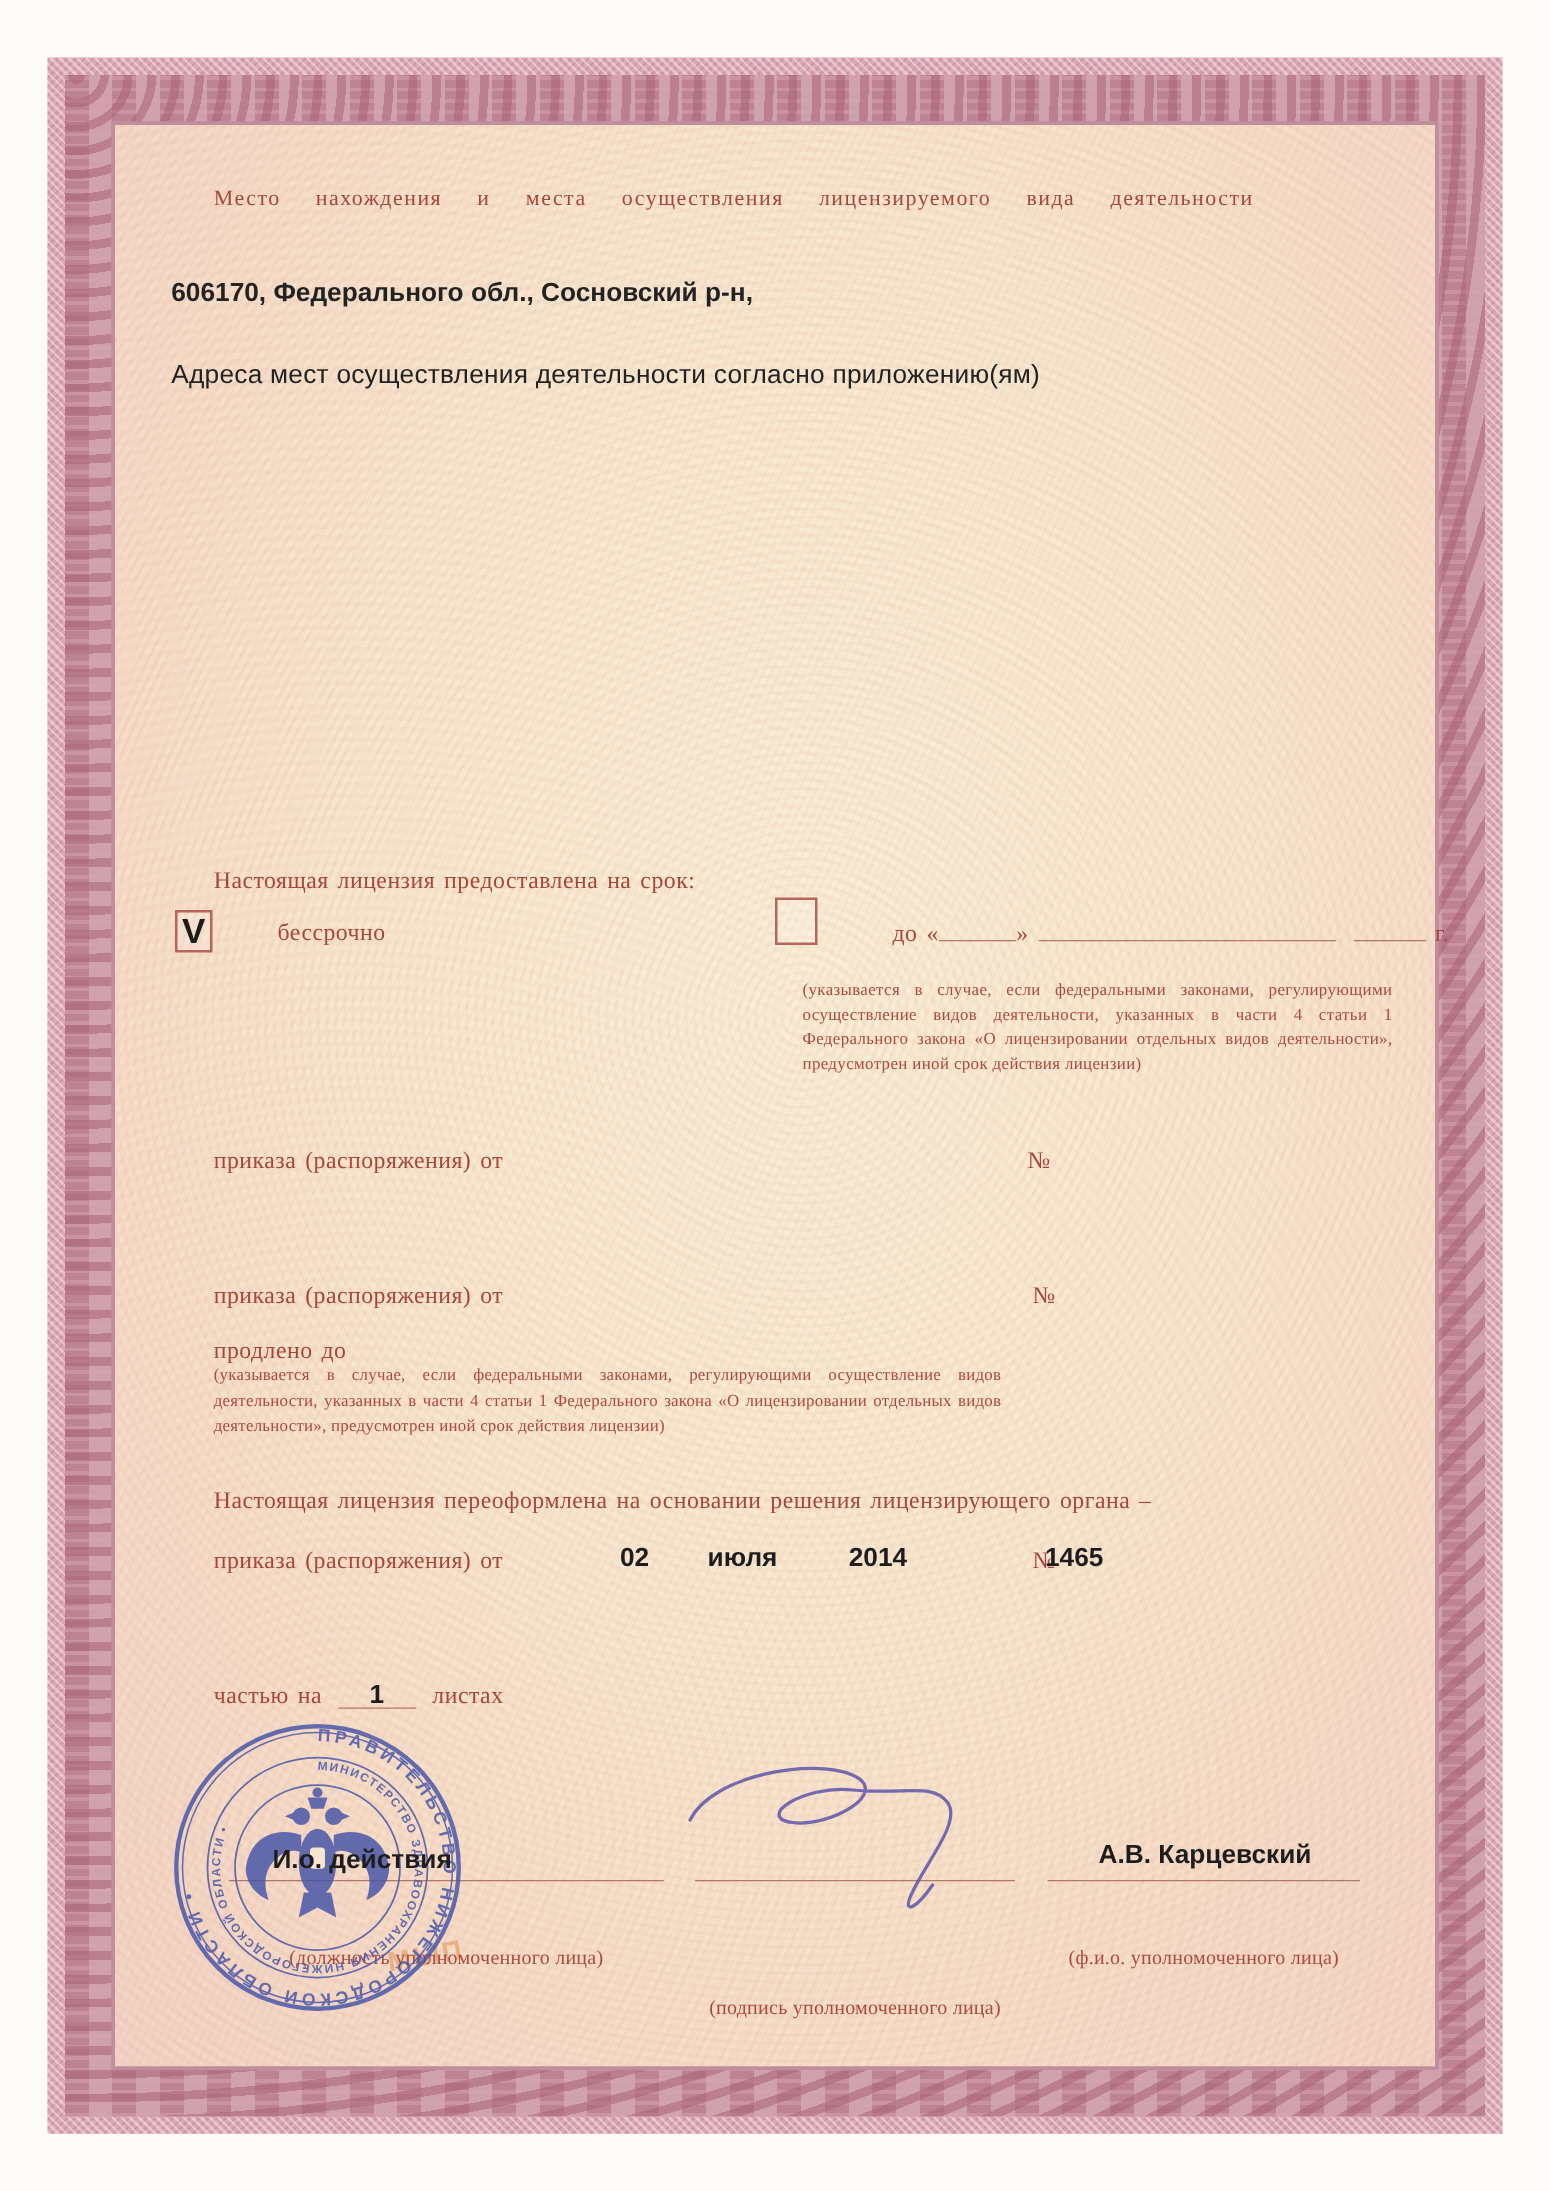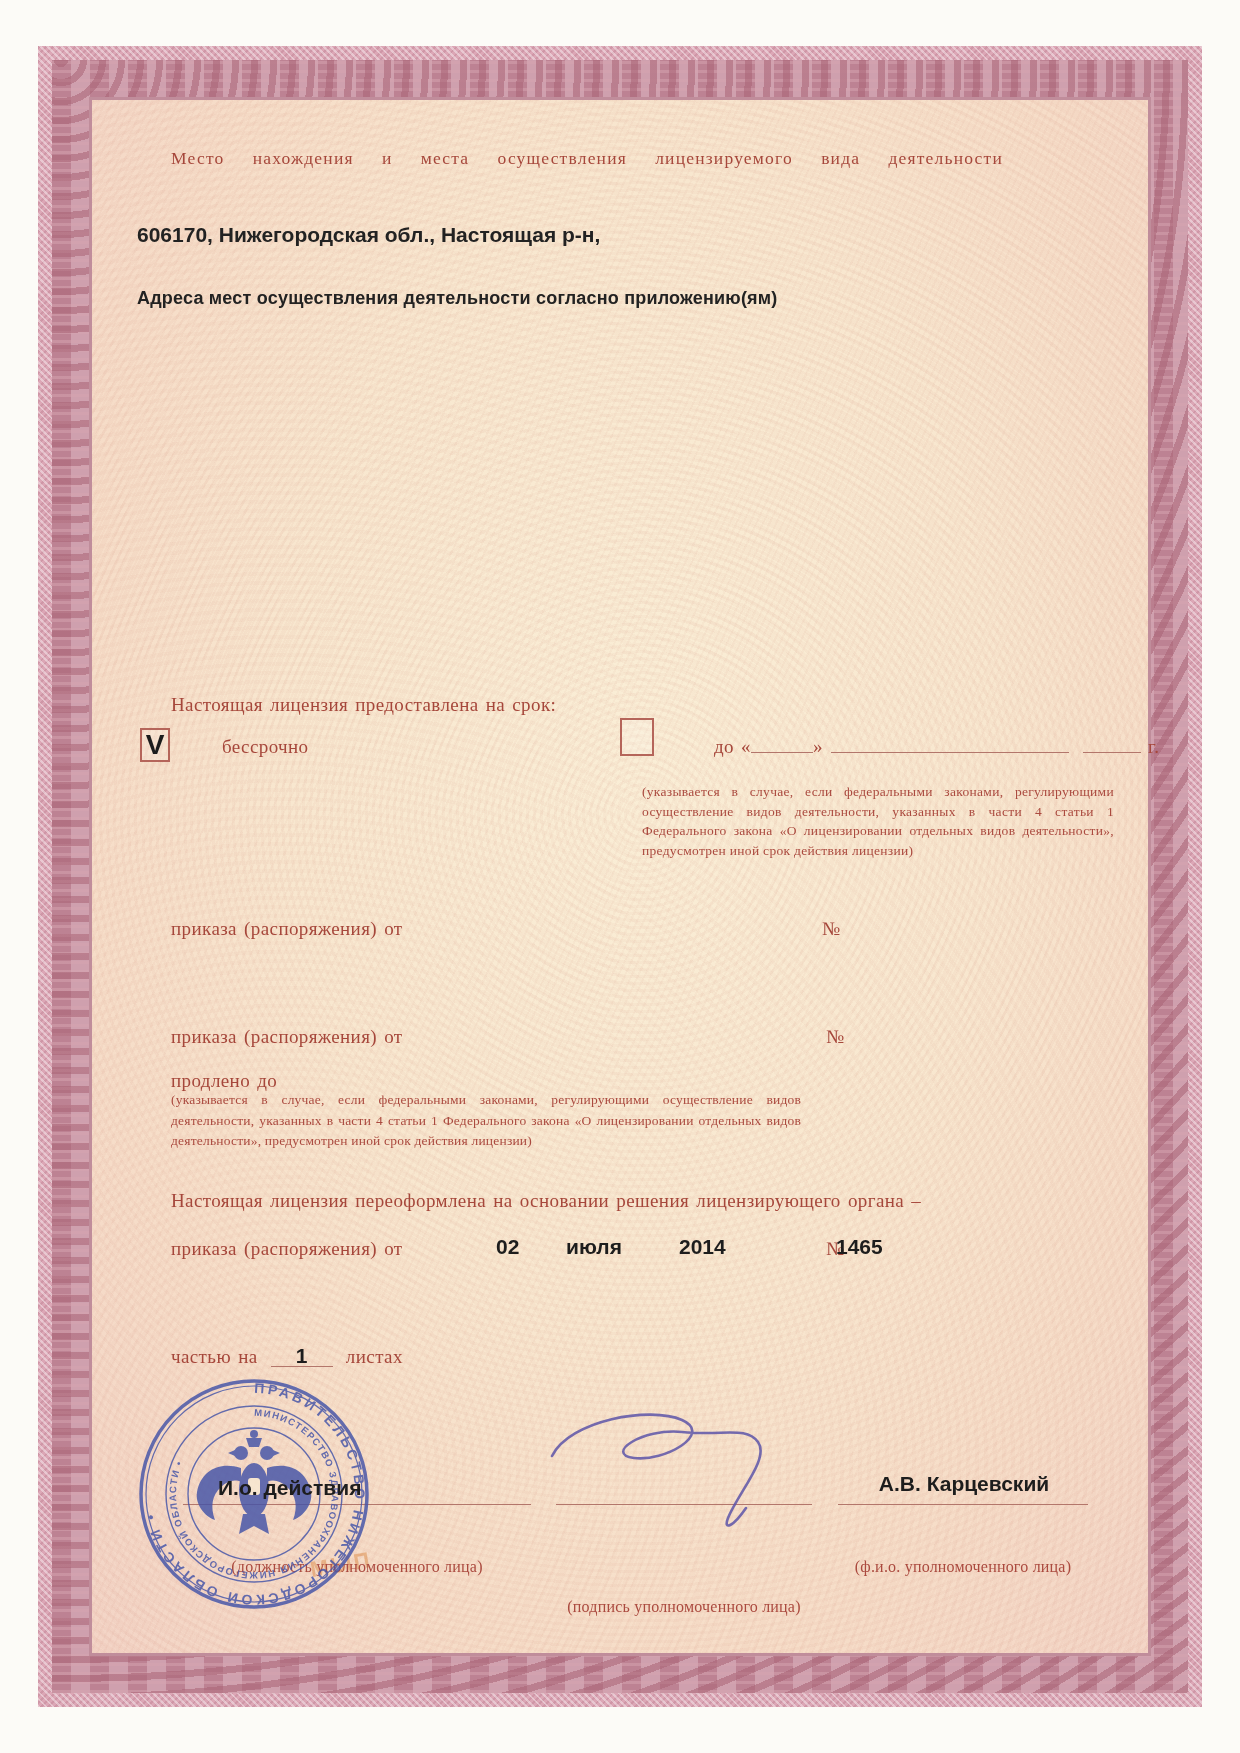--- a/index.html
+++ b/index.html
@@ -52,21 +52,21 @@
     left:45px;top:78px;width:942px;
     font-size:13px;line-height:20px;letter-spacing:.3px;
     color:#ad5445;text-align:justify;
   }
   .address{
     left:45px;top:118px;
     font-size:21px;line-height:33px;font-weight:bold;color:#222;
   }
   .appendix-note{
     left:45px;top:188px;
-    font-size:18px;font-weight:bold;color:#222;letter-spacing:.2px;
+    font-size:21px;font-weight:normal;color:#222;letter-spacing:.2px;
   }
   .body-line{font-size:19px;letter-spacing:.4px;word-spacing:2px;}
   .checkbox{
     box-sizing:border-box;border:2px solid #b5655a;background:rgba(255,255,255,.15);
     text-align:center;
   }
   .checkmark{
     font-family:"Liberation Sans",sans-serif;font-weight:bold;
     font-size:28px;line-height:30px;color:#1c1c1c;
   }
@@ -106,21 +106,21 @@
 </head>
 <body>
 
 <div class="doc">
  <div class="band-ornament">
   <div class="band-edge">
    <div class="content">
 
     <div class="abs heading red serif">Место нахождения и места осуществления лицензируемого вида деятельности</div>
     <div class="abs address sans">
-      <div>606170, Нижегородская обл., Настоящая р-н,</div>
+      <div>606170, Федерального обл., Сосновский р-н,</div>
     </div>
     <div class="abs appendix-note sans">Адреса мест осуществления деятельности согласно приложению(ям)</div>
 
     <div class="abs body-line red serif" style="left:45px;top:594px;">Настоящая лицензия предоставлена на срок:</div>
 
     <div class="abs checkbox" style="left:48px;top:628px;width:30px;height:34px;">
       <span class="checkmark">V</span>
     </div>
     <div class="abs body-line red serif" style="left:96px;top:636px;">бессрочно</div>
 

